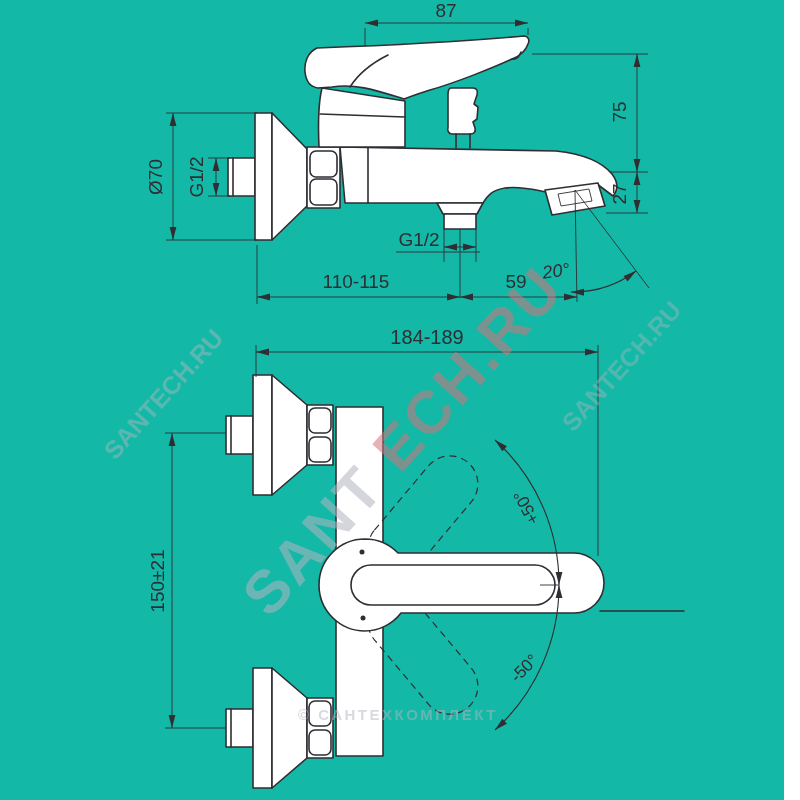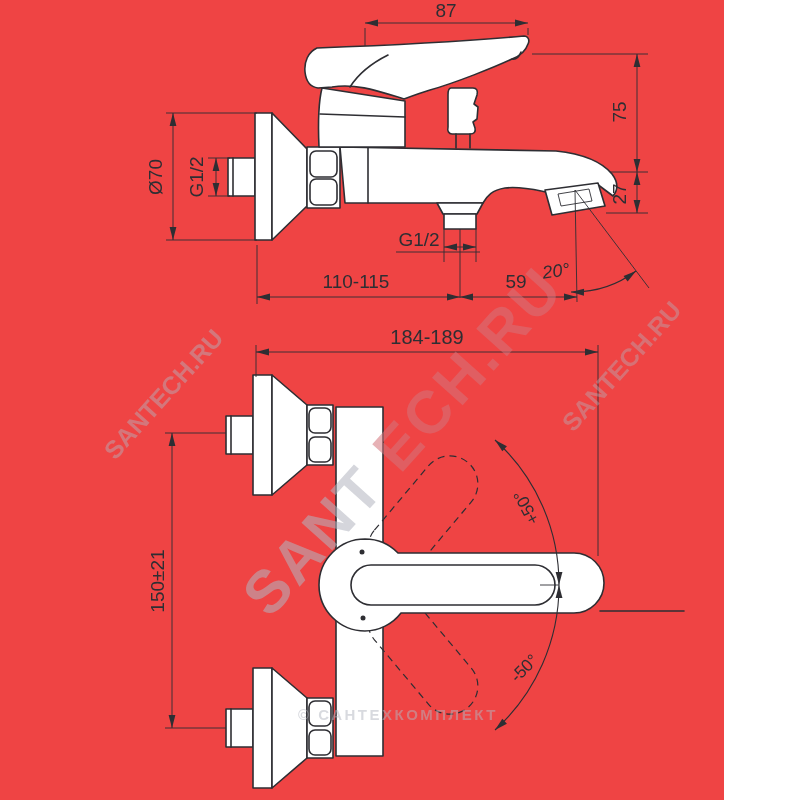--- a/index.html
+++ b/index.html
@@ -1,16 +1,16 @@
 <!DOCTYPE html>
 <html><head>
 <meta charset="utf-8">
 <style>
   html,body{margin:0;padding:0;background:#ffffff;}
-  .page{position:relative;width:724px;height:800px;background:#ef4444;overflow:hidden;
+  .page{position:relative;width:784px;height:800px;background:#14b8a6;overflow:hidden;
         font-family:"Liberation Sans", sans-serif;}
   svg{display:block;}
   .obj{stroke:#2e2e33;stroke-width:1.6;fill:#ffffff;stroke-linejoin:round;}
   .objline{stroke:#2e2e33;stroke-width:1.6;fill:none;stroke-linecap:round;}
   .thin{stroke:#2e2e33;stroke-width:0.9;fill:none;}
   .dim{stroke:#2e2e33;stroke-width:0.9;fill:none;}
   .arc{stroke:#2e2e33;stroke-width:1.1;fill:none;}
   .dashed{stroke:#2e2e33;stroke-width:1.2;fill:none;stroke-dasharray:7 5;}
   .lbl{fill:#2e2e33;font-size:19px;}
   .lbl-big{fill:#2e2e33;font-size:20px;}

